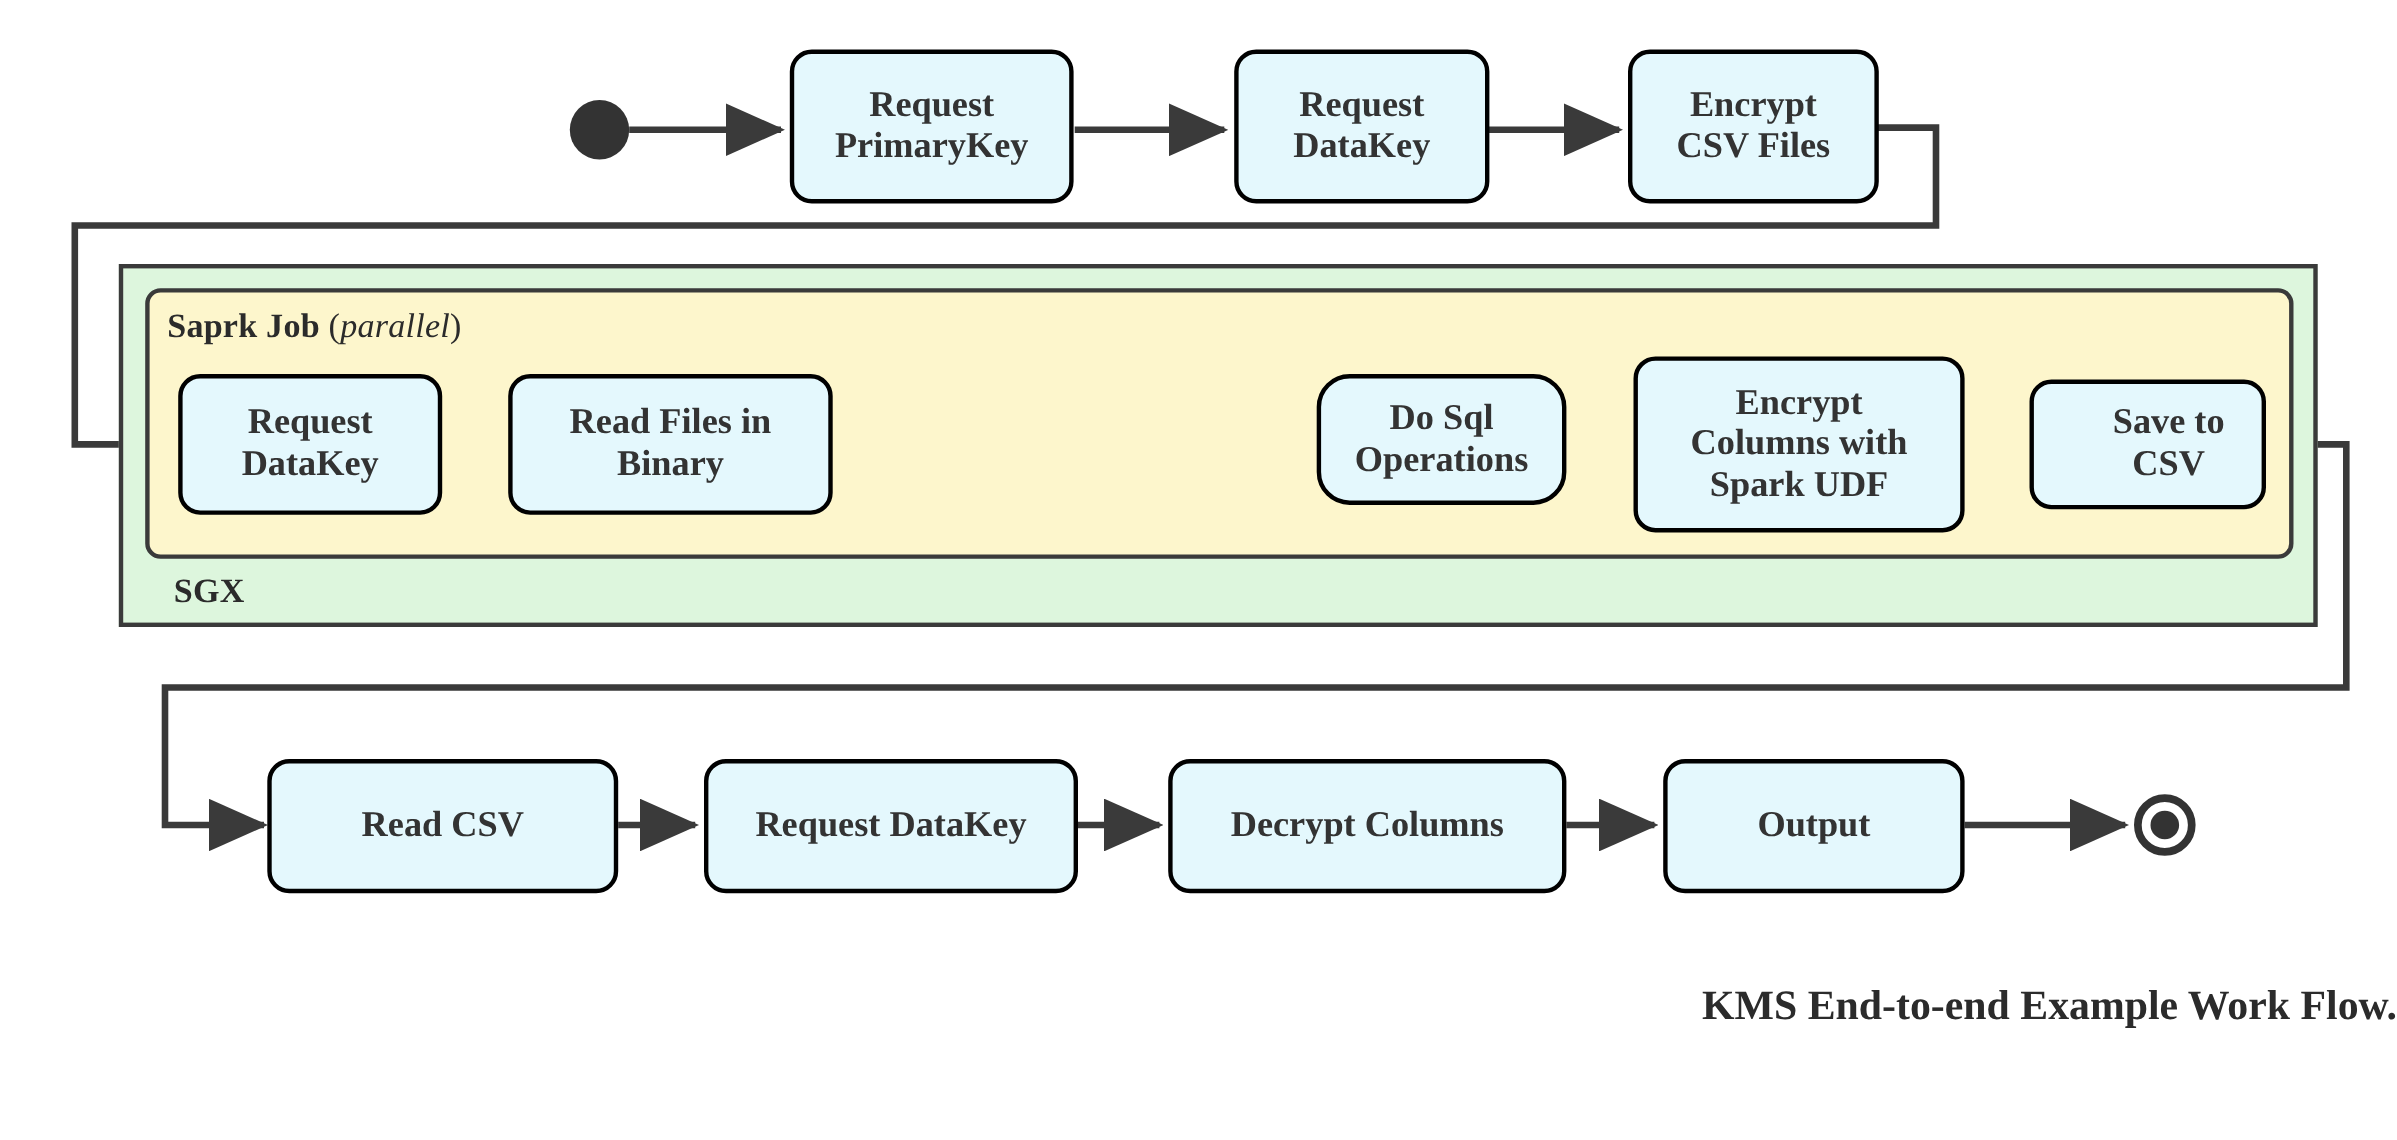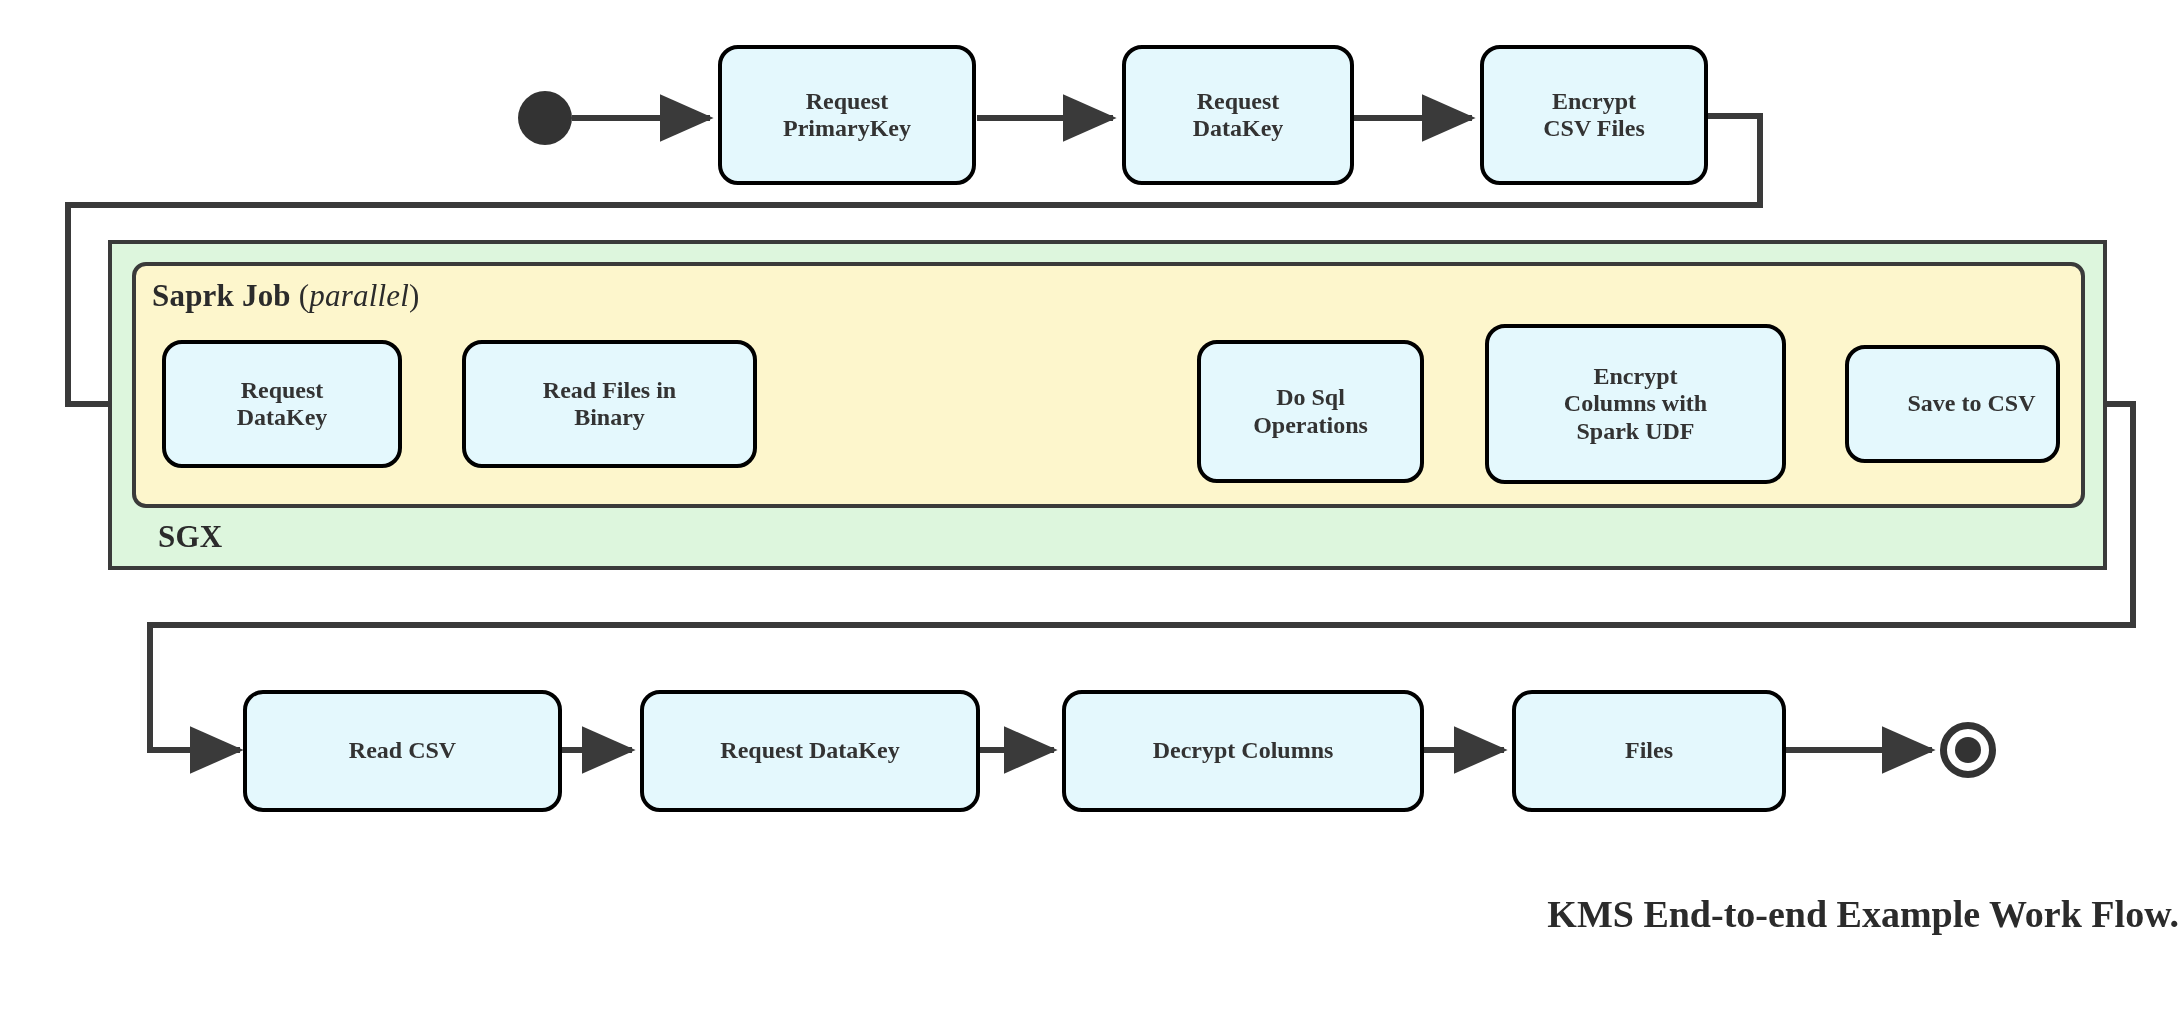--- a/index.html
+++ b/index.html
@@ -79,21 +79,21 @@
     background: #e4f8fd;
     border: 4px solid #000000;
     border-radius: 20px;
     box-sizing: border-box;
     display: flex;
     align-items: center;
     justify-content: center;
     text-align: center;
     color: #333333;
     font-weight: bold;
-    font-size: 24px;
+    font-size: 33px;
     line-height: 1.14;
     padding: 2px 6px;
   }
   .node span {
     display: block;
     white-space: pre-line;
   }
   
   .start-node {
     position: absolute;
@@ -191,21 +191,21 @@
   <div class="container-label label-sgx">SGX</div>
 
   <div class="node" style="left:162px; top:340px; width:240px; height:128px;">
     <span>Request
 DataKey</span>
   </div>
   <div class="node" style="left:462px; top:340px; width:295px; height:128px;">
     <span>Read Files in
 Binary</span>
   </div>
-  <div class="node" style="left:1197px; top:340px; width:227px; height:143px;">
+  <div class="node" style="left:1197px; top:340px; width:227px; height:119px;border-radius:30px;">
     <span>Do Sql
 Operations</span>
   </div>
   <div class="node" style="left:1485px; top:324px; width:301px; height:160px;">
     <span>Encrypt
 Columns with
 Spark UDF</span>
   </div>
   <div class="node" style="left:1845px; top:345px; width:215px; height:118px;padding-left:44px;">
     <span>Save to CSV</span>
@@ -214,21 +214,21 @@
   <div class="node" style="left:243px; top:690px; width:319px; height:122px;">
     <span>Read CSV</span>
   </div>
   <div class="node" style="left:640px; top:690px; width:340px; height:122px;">
     <span>Request DataKey</span>
   </div>
   <div class="node" style="left:1062px; top:690px; width:362px; height:122px;">
     <span>Decrypt Columns</span>
   </div>
   <div class="node" style="left:1512px; top:690px; width:274px; height:122px;">
-    <span>Files</span>
+    <span>Output</span>
   </div>
 
   <div class="end-node" style="left:1940px; top:722px;">
     <div class="inner"></div>
   </div>
 
   <div class="caption">KMS End-to-end Example Work Flow.</div>
 
 </div>
 

